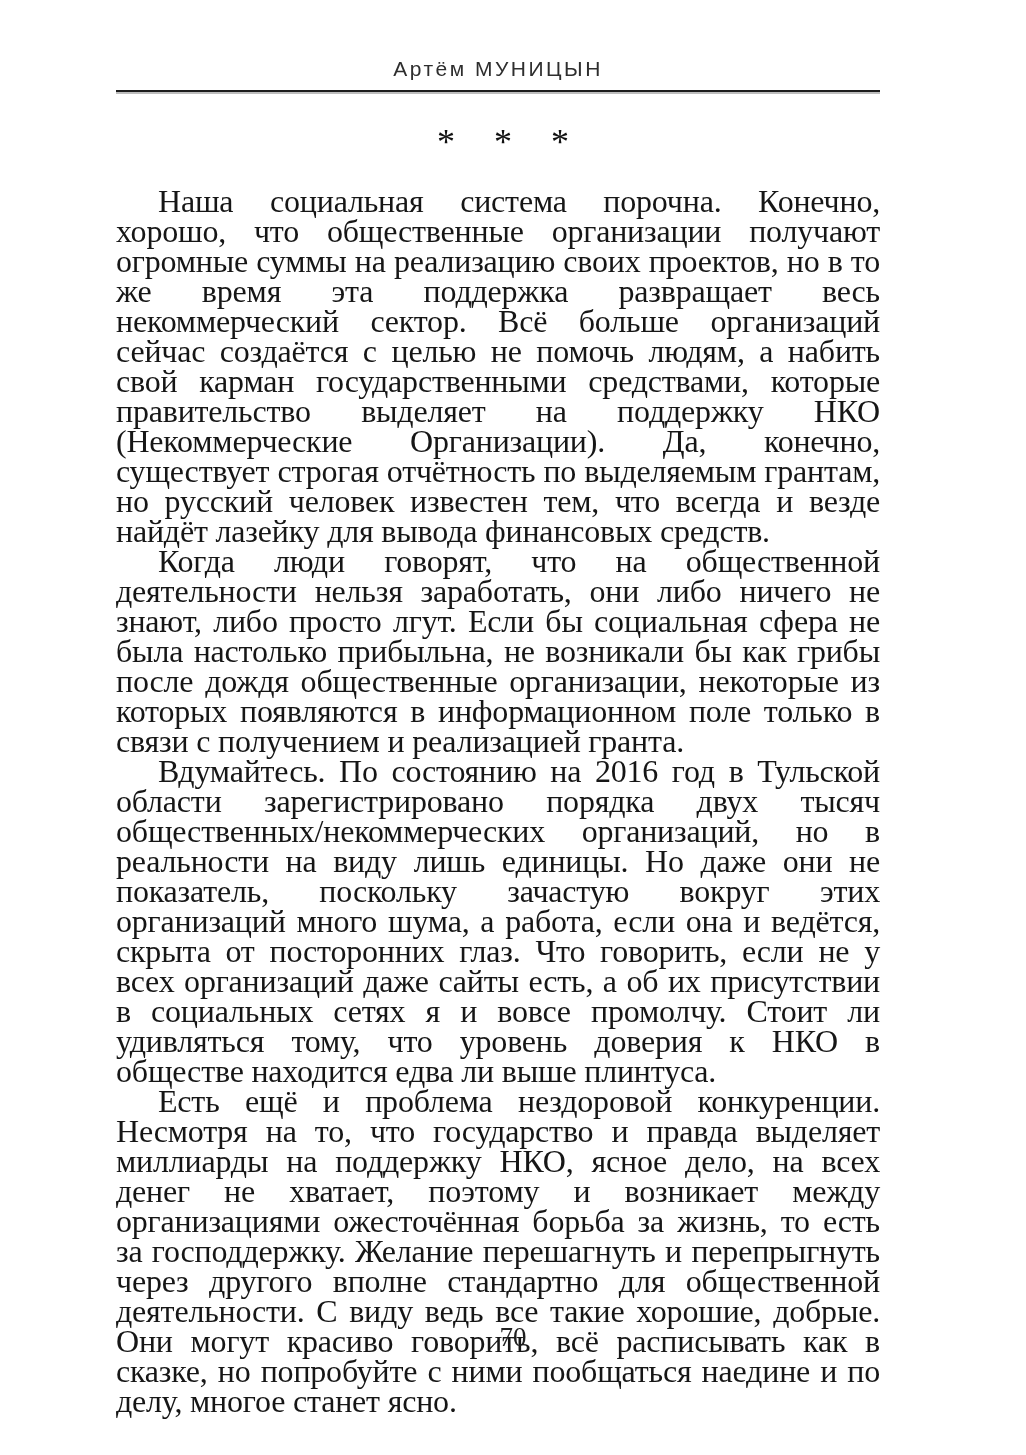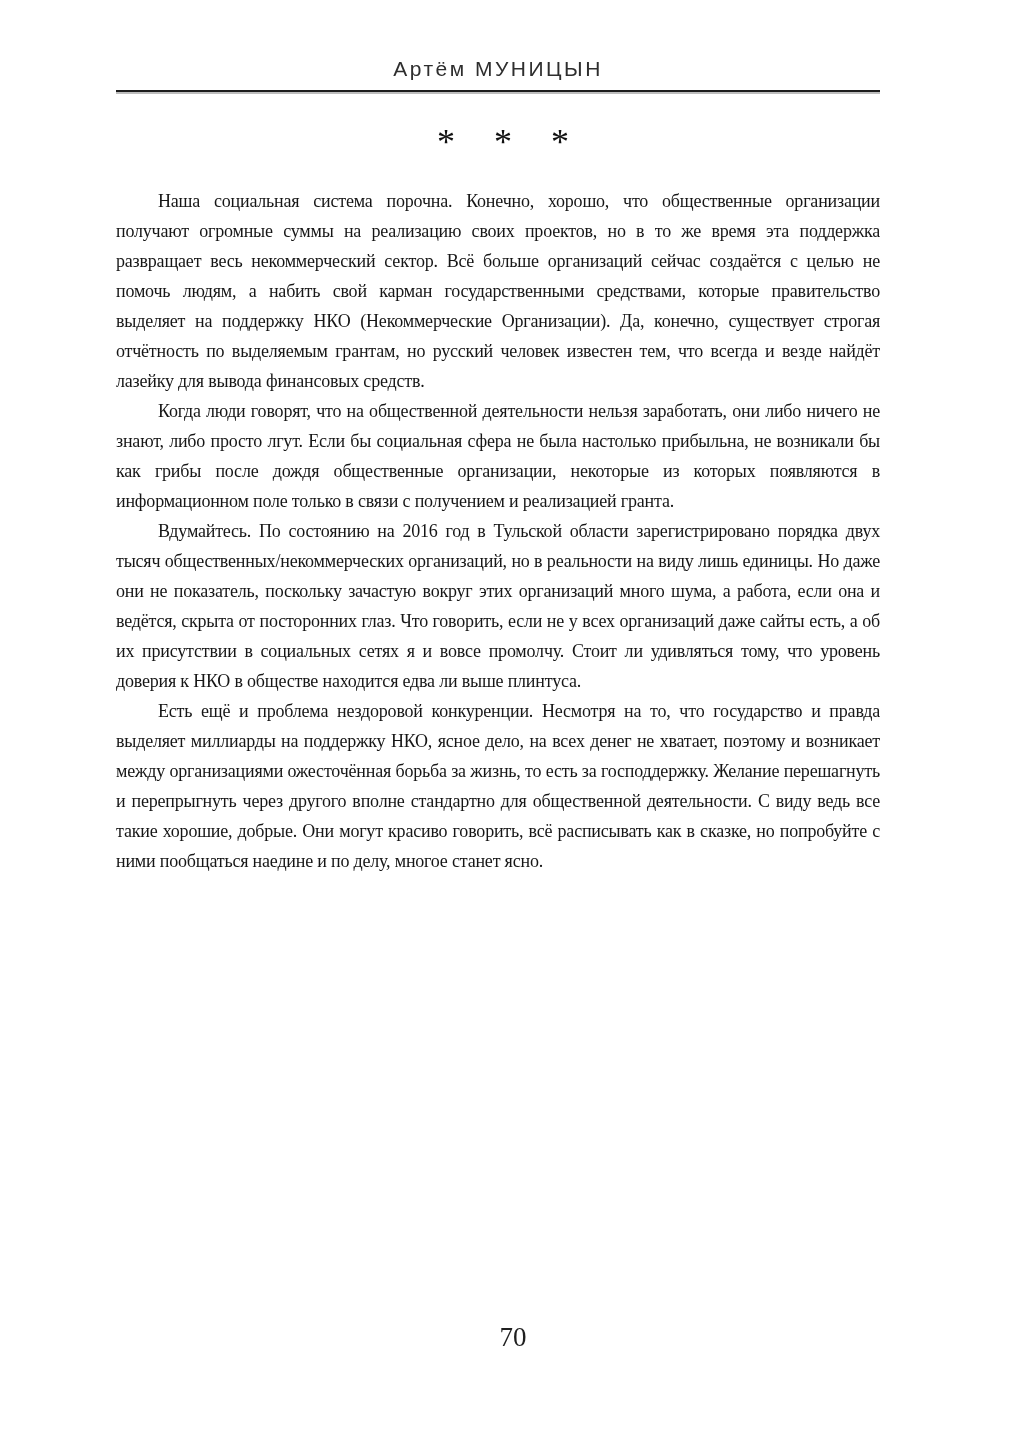--- a/index.html
+++ b/index.html
@@ -46,21 +46,21 @@
     letter-spacing: 0;
     word-spacing: 30px;
     line-height: 1;
     padding-left: 10px; 
   }
   .body-text {
     margin-top: 26px;
   }
   .para {
     margin: 0;
-    font-size: 18px;
+    font-size: 32px;
     line-height: 30px;
     text-align: justify;
     text-indent: 42px;
     letter-spacing: -0.2px;
     color: #161616;
   }
   .page-number {
     position: absolute;
     left: 0;
     width: 1026px;

